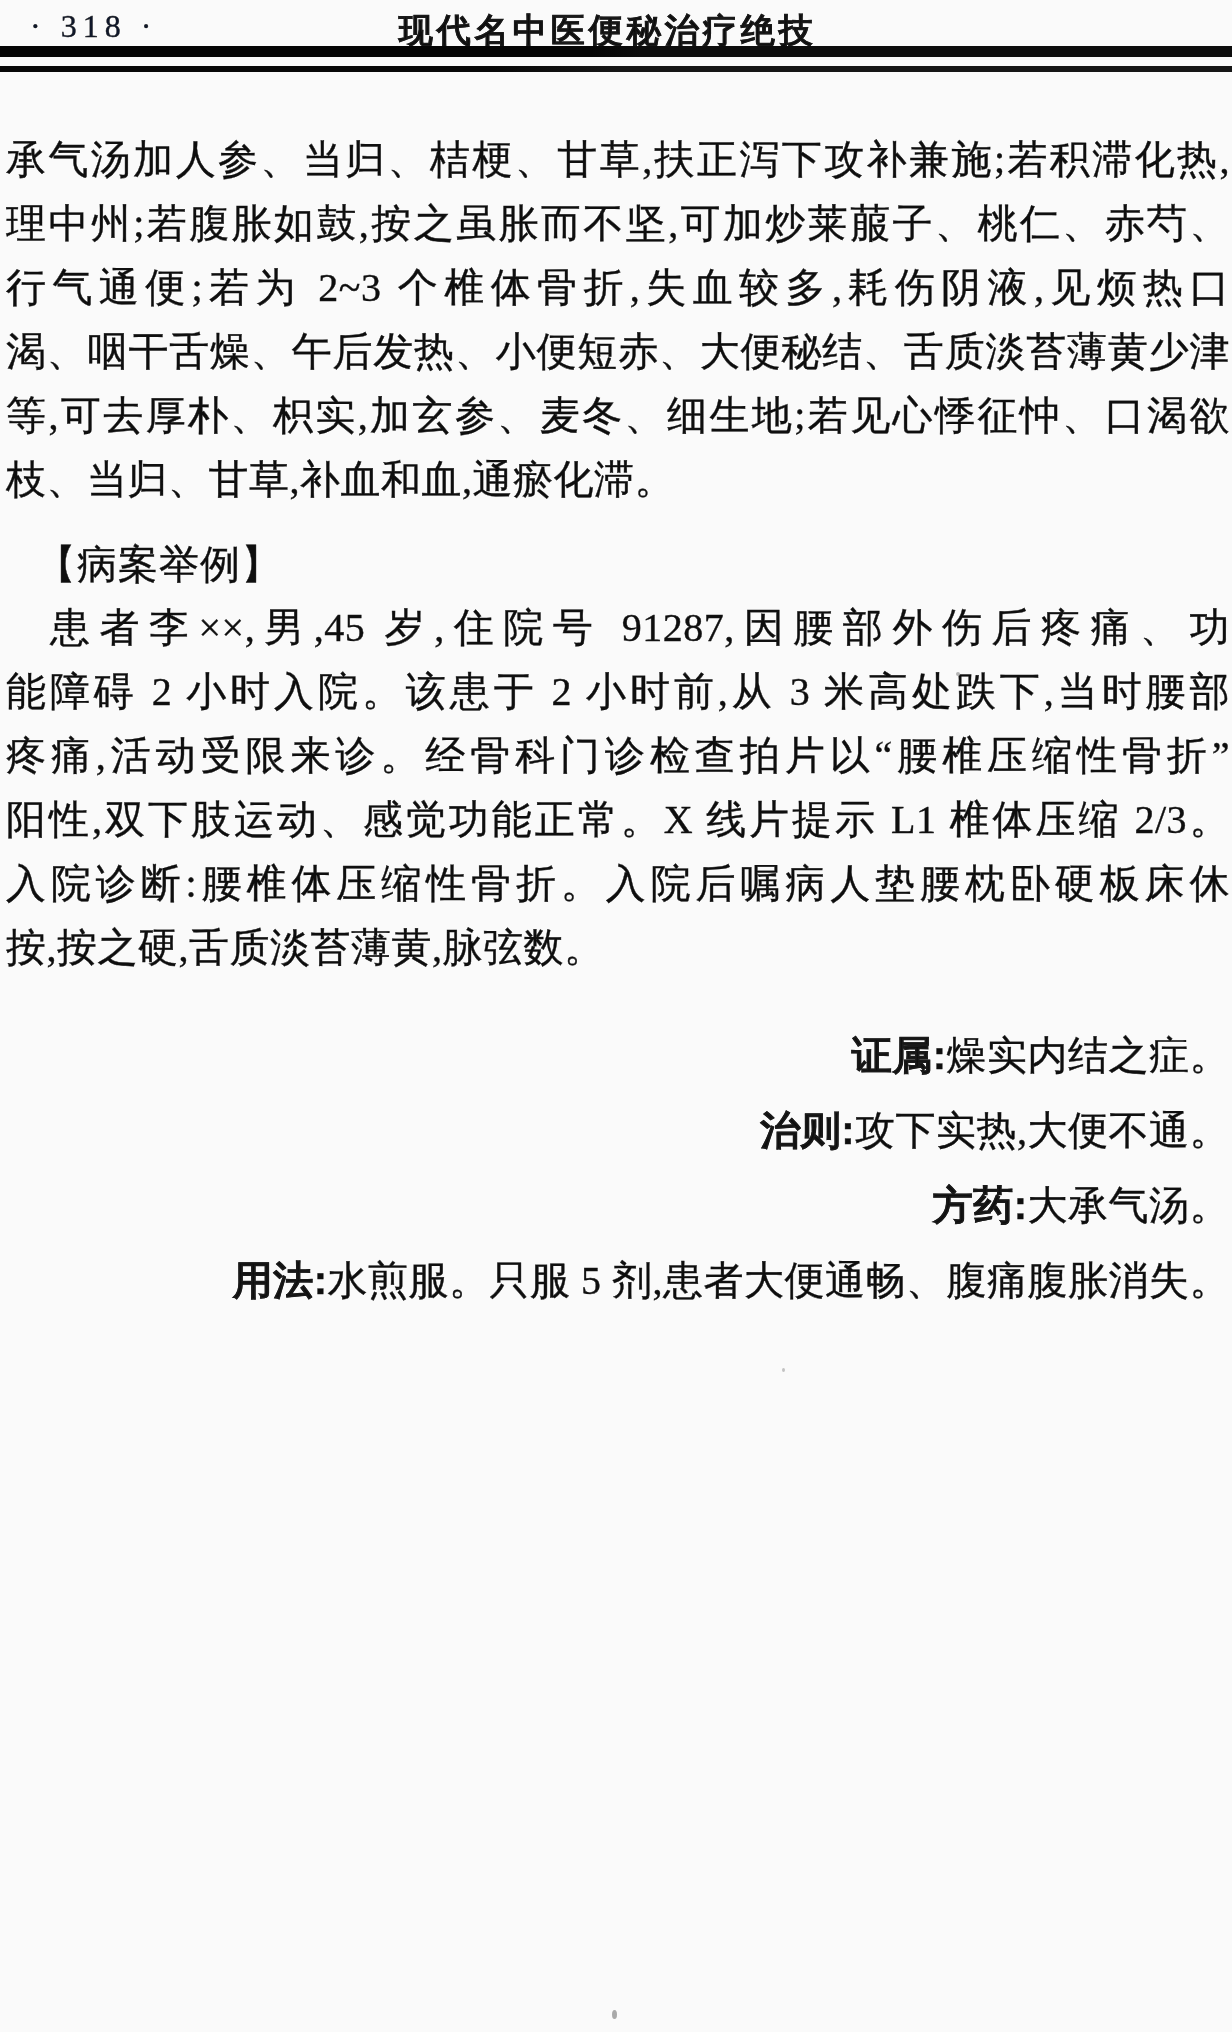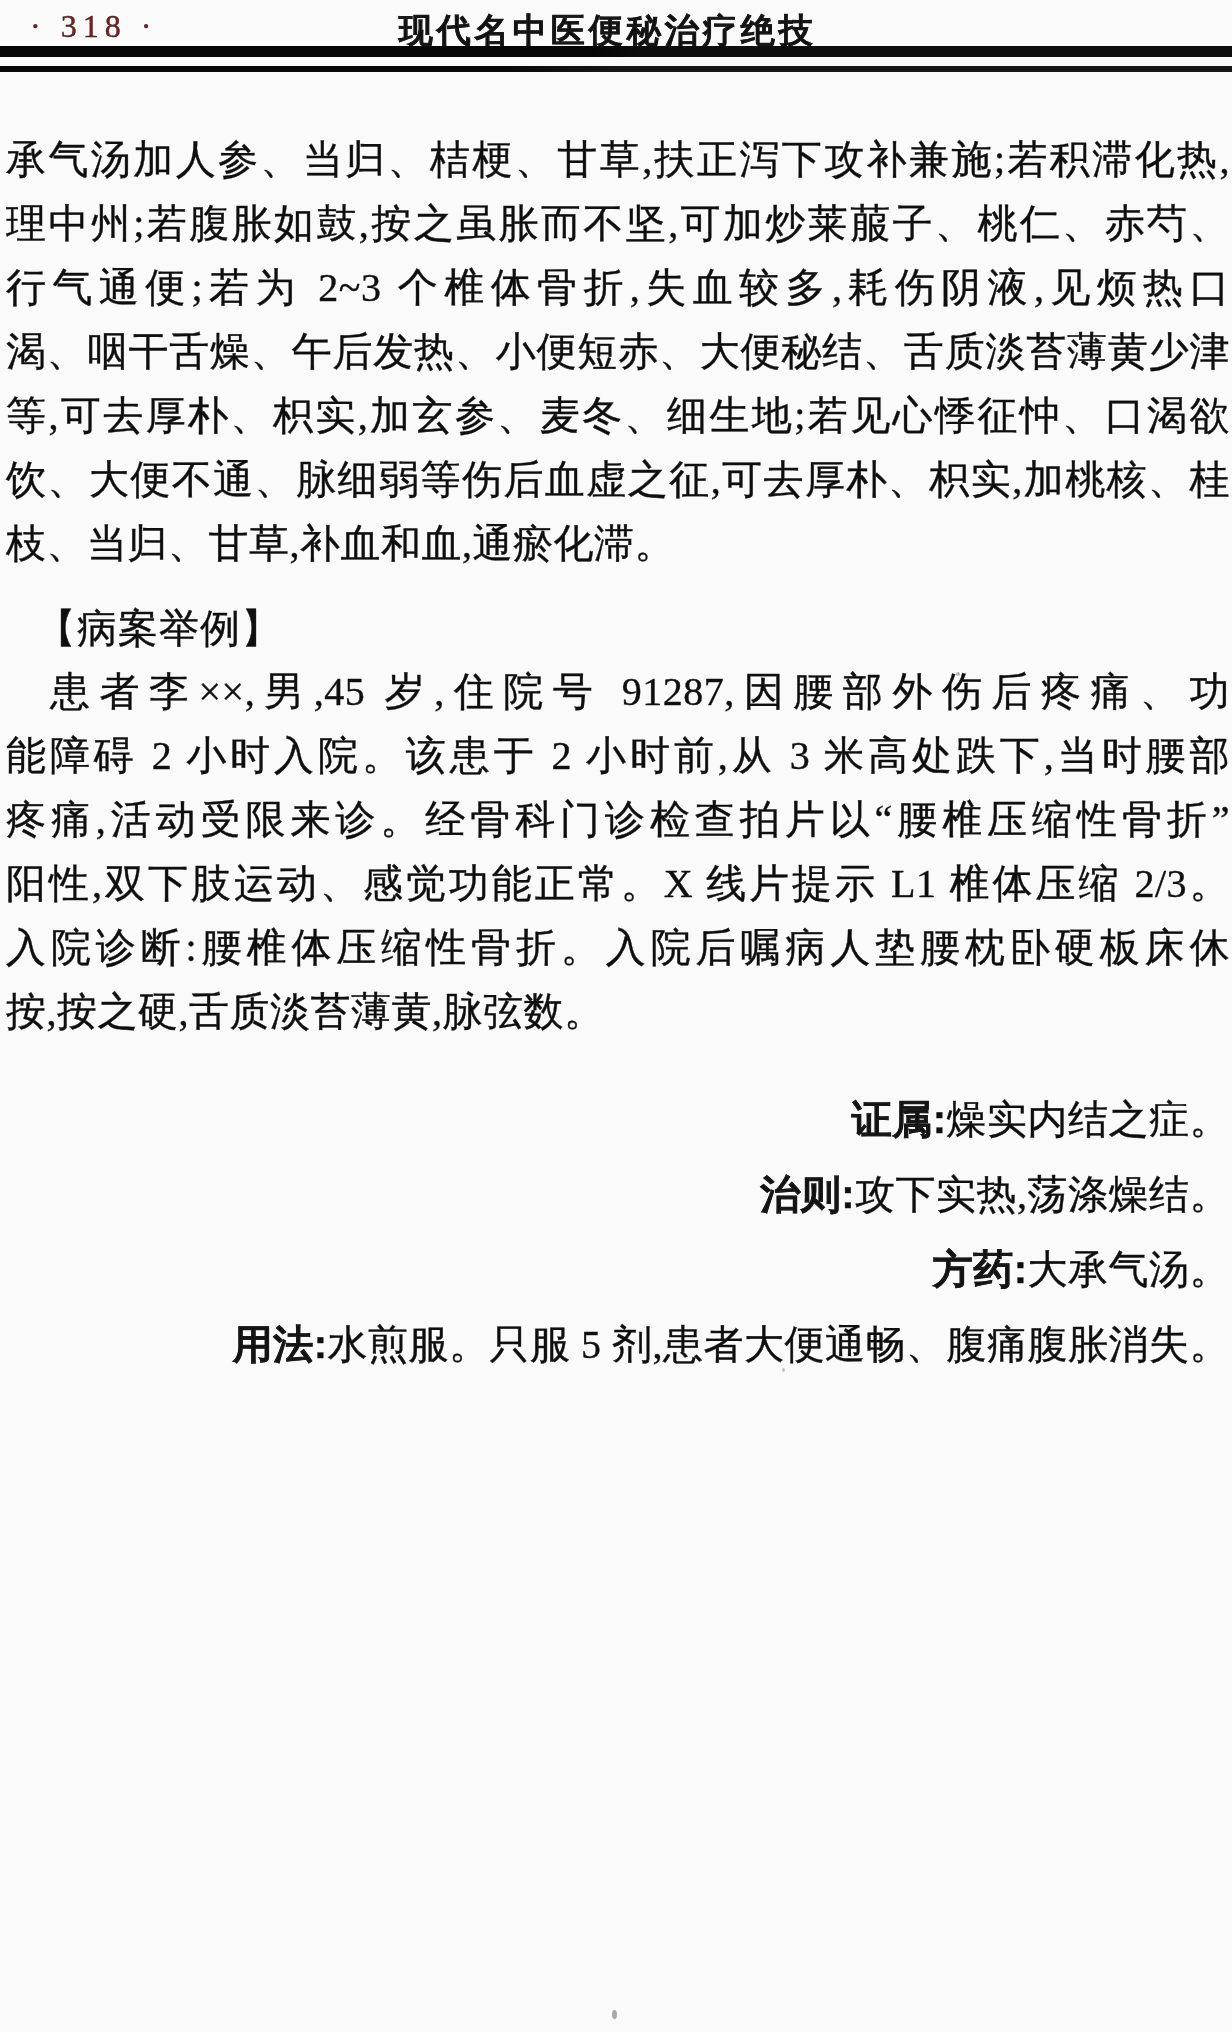--- a/index.html
+++ b/index.html
@@ -16,21 +16,21 @@
   
   .header{
     position:absolute;
     top:6px;left:0;right:0;height:42px;
   }
   .page-num{
     position:absolute;
     left:30px;top:2px;
     font-size:32px;
     letter-spacing:6px;
-    color:#7f1d1d;
+    color:#0f172a;
   }
   .running-title{
     position:absolute;
     left:50%;top:2px;
     transform:translateX(-52%);
     font-size:34px;
     font-weight:700;
     font-family:Liberation Sans, sans-serif;
     letter-spacing:4px;
     color:#0b0b0b;
@@ -109,35 +109,34 @@
   <div class="rule-thick"></div>
   <div class="rule-thin"></div>
 
   <div class="content">
 
     <div class="line justify">承气汤加人参、当归、桔梗、甘草,扶正泻下攻补兼施;若积滞化热,</div>
     <div class="line justify">理中州;若腹胀如鼓,按之虽胀而不坚,可加炒莱菔子、桃仁、赤芍、</div>
     <div class="line justify">行气通便;若为 2~3 个椎体骨折,失血较多,耗伤阴液,见烦热口</div>
     <div class="line justify">渴、咽干舌燥、午后发热、小便短赤、大便秘结、舌质淡苔薄黄少津</div>
     <div class="line justify">等,可去厚朴、枳实,加玄参、麦冬、细生地;若见心悸征忡、口渴欲</div>
-    <div class="line justify">饮、大便不通、脉细弱等伤后血虚之征,可去厚朴、枳实,加桃核、桂</div>
     <div class="line">枝、当归、甘草,补血和血,通瘀化滞。</div>
 
     <div class="section-heading">【病案举例】</div>
 
     <div class="line justify indent">患者李××,男,45 岁,住院号 91287,因腰部外伤后疼痛、功</div>
     <div class="line justify">能障碍 2 小时入院。该患于 2 小时前,从 3 米高处跌下,当时腰部</div>
     <div class="line justify">疼痛,活动受限来诊。经骨科门诊检查拍片以“腰椎压缩性骨折”</div>
     <div class="line justify">阳性,双下肢运动、感觉功能正常。X 线片提示 L1 椎体压缩 2/3。</div>
     <div class="line justify">入院诊断:腰椎体压缩性骨折。入院后嘱病人垫腰枕卧硬板床休</div>
     <div class="line">按,按之硬,舌质淡苔薄黄,脉弦数。</div>
 
     <div class="labeled-block">
       <div class="line"><span class="field-label">证属:</span><span>燥实内结之症。</span></div>
-      <div class="line"><span class="field-label">治则:</span><span>攻下实热,荡涤燥结。</span></div>
+      <div class="line"><span class="field-label">治则:</span><span>攻下实热,大便不通。</span></div>
       <div class="line"><span class="field-label">方药:</span><span>大承气汤。</span></div>
       <div class="line"><span class="field-label">用法:</span><span>水煎服。只服 5 剂,患者大便通畅、腹痛腹胀消失。</span></div>
     </div>
 
   </div>
 
   <div class="speck s1"></div>
   <div class="speck s2"></div>
   <div class="speck s3"></div>
 

